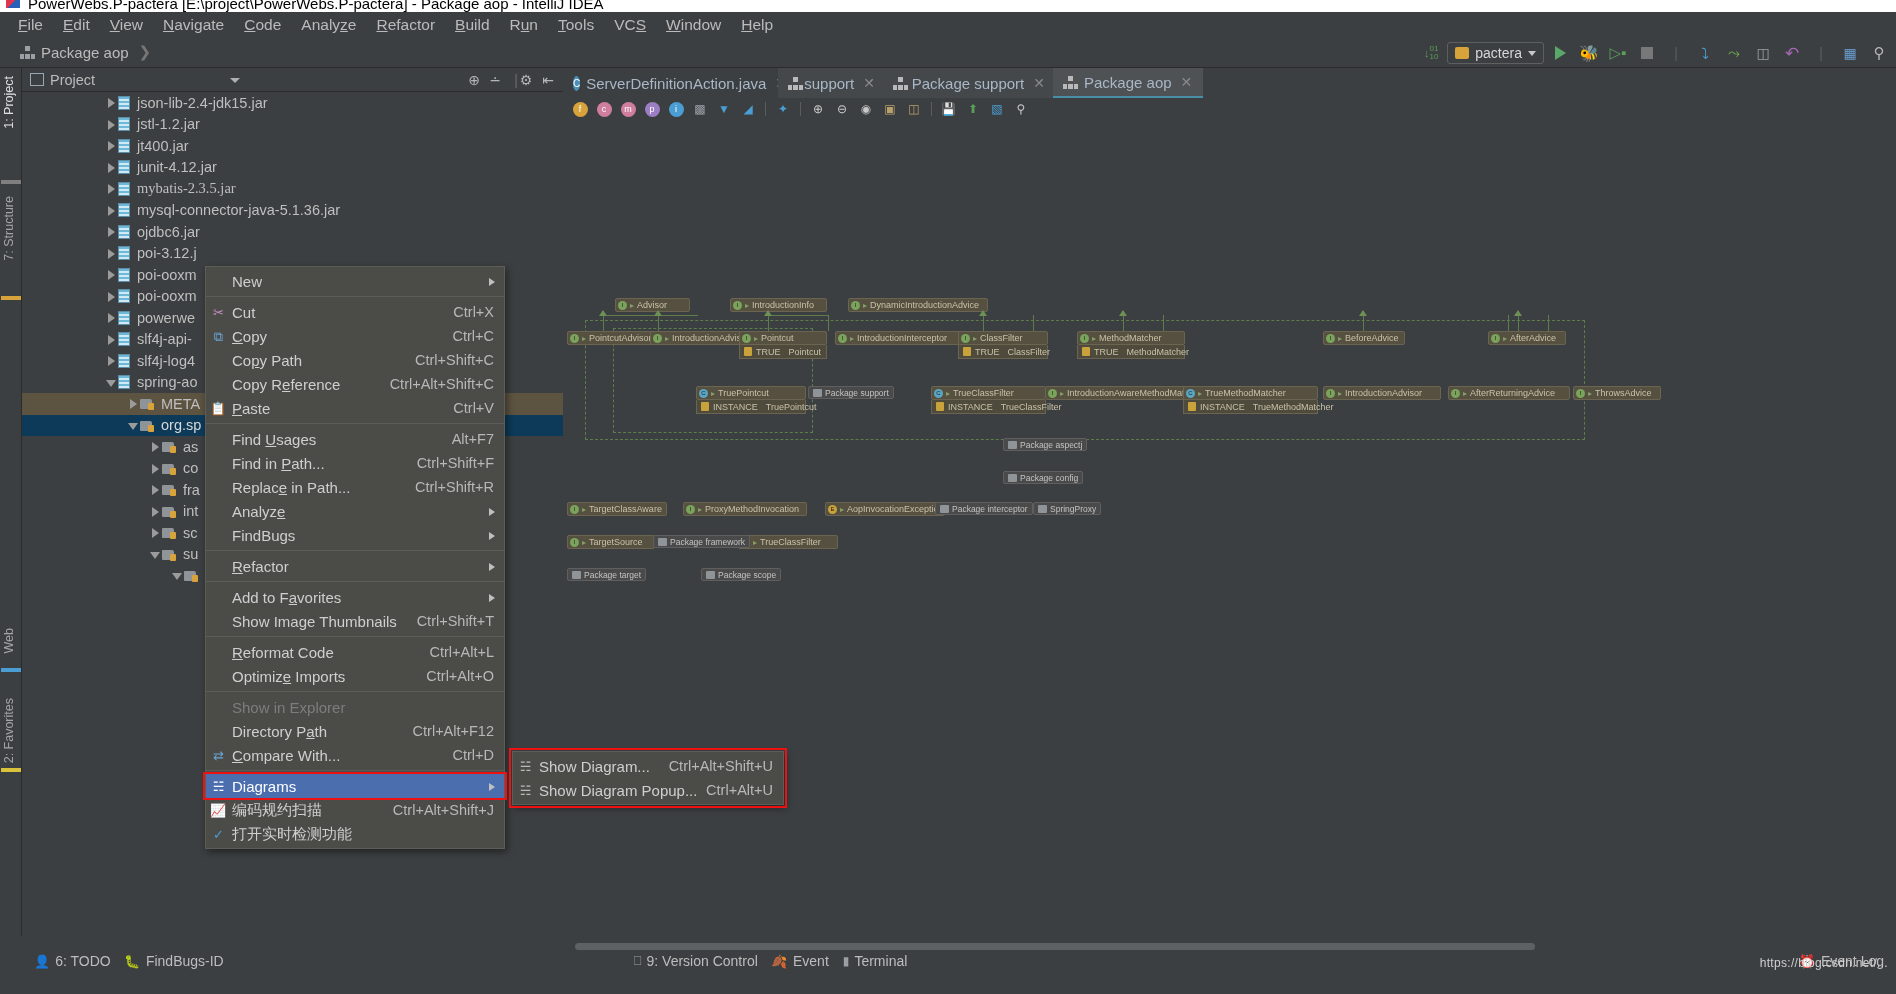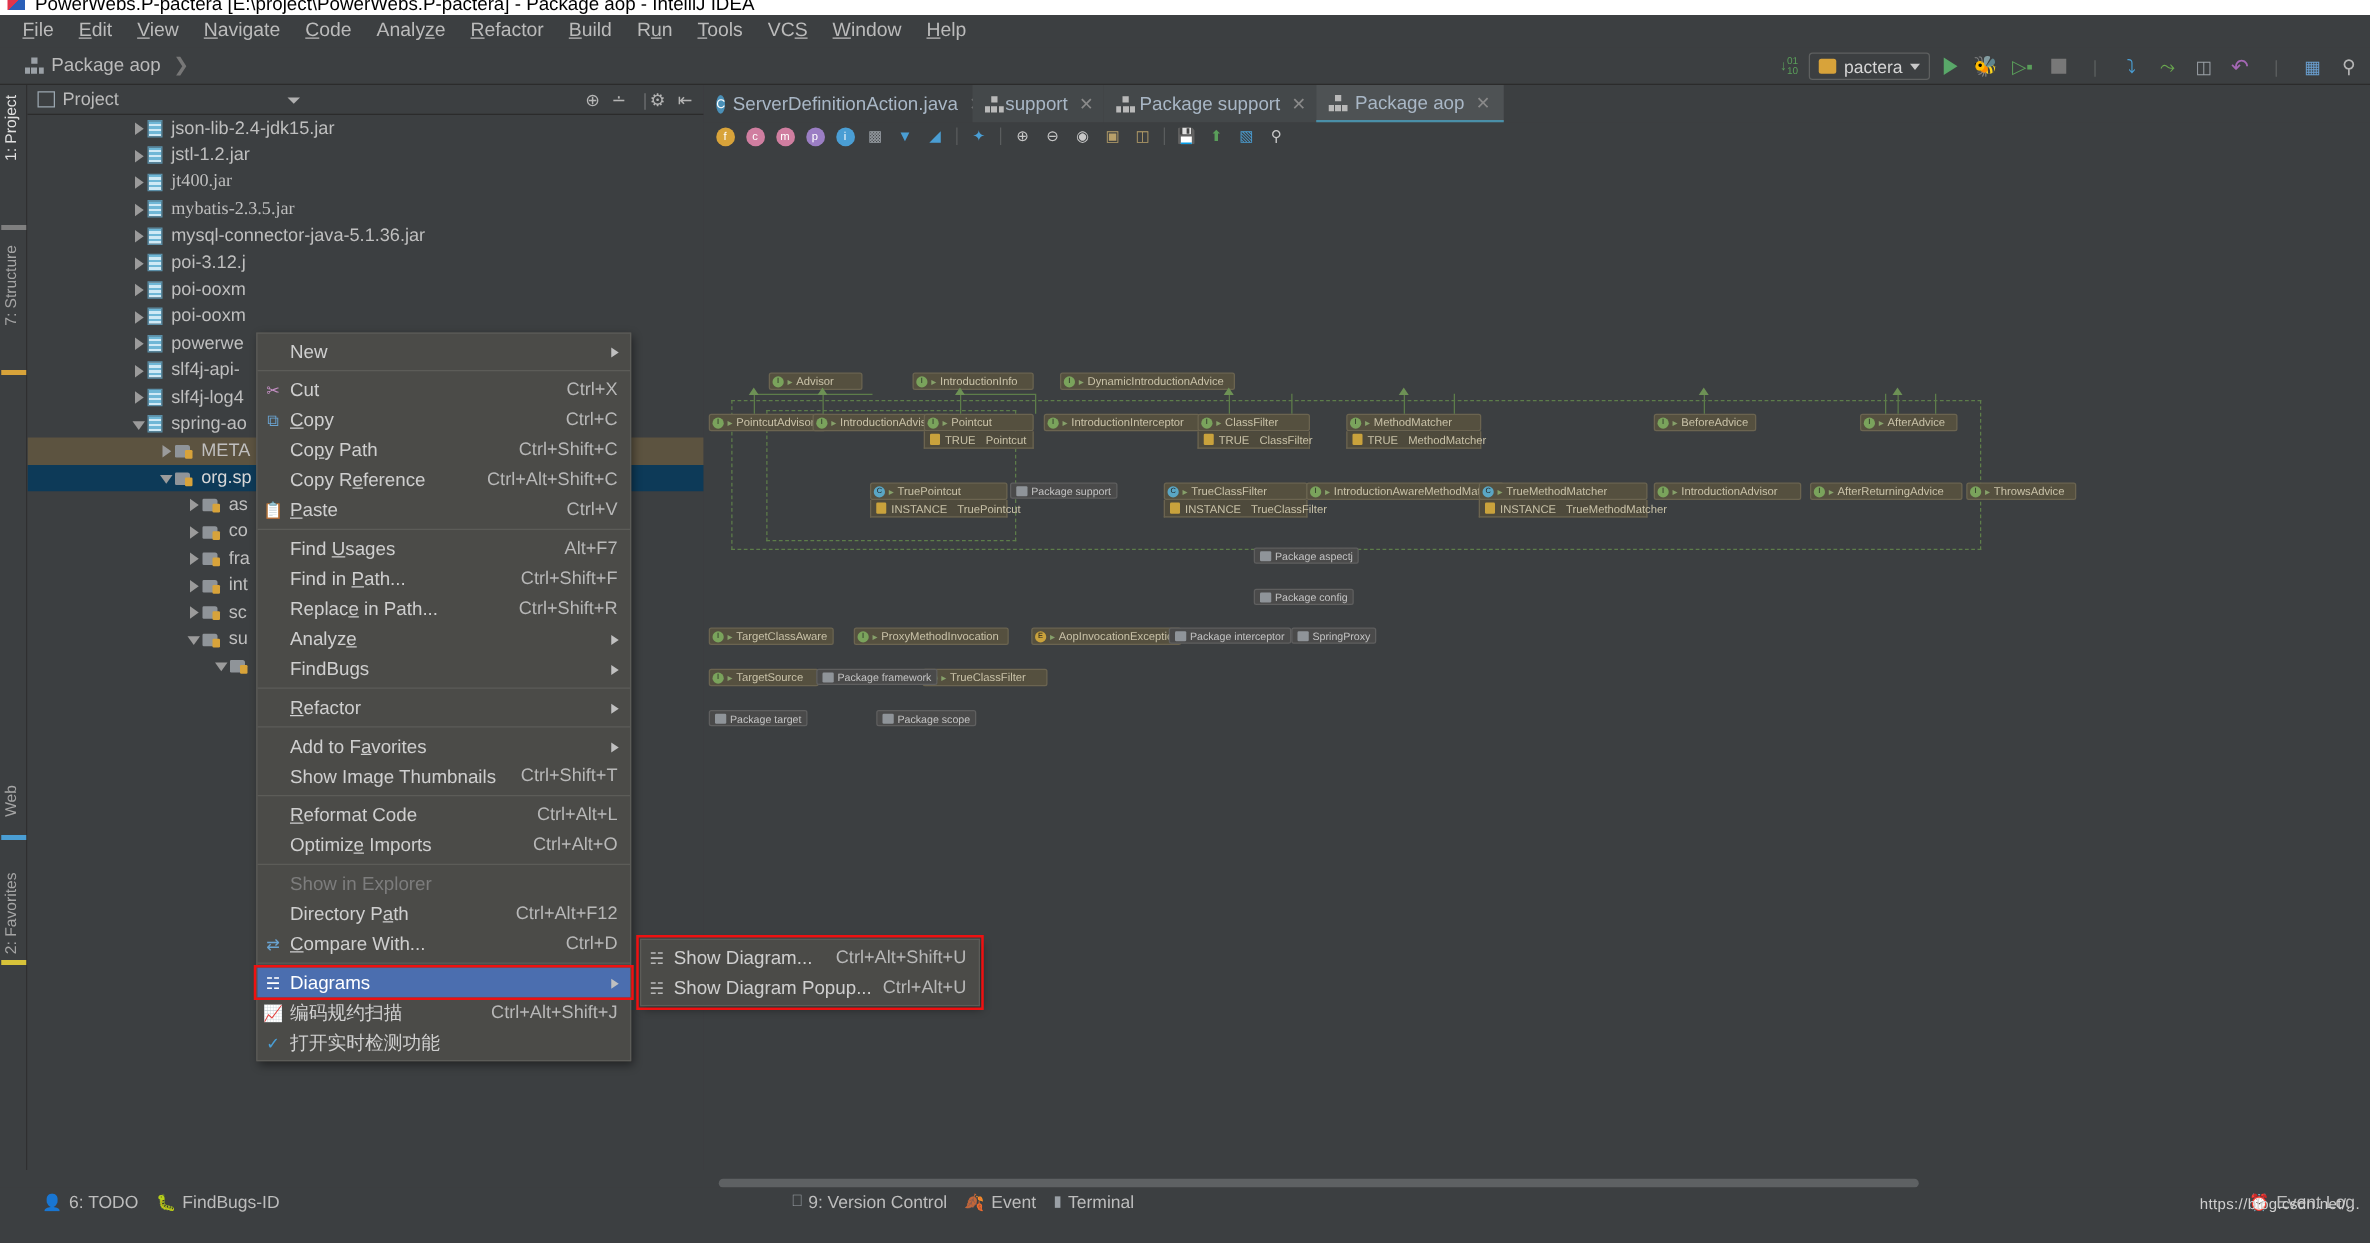--- a/index.html
+++ b/index.html
@@ -277,34 +277,44 @@
       <div class="row" style="padding-left: 83px;">
         <span class="arrow r"></span>
         <span class="jarico"></span>
         <span>json-lib-2.4-jdk15.jar</span>
       </div>
       <div class="row" style="padding-left: 83px;">
         <span class="arrow r"></span>
         <span class="jarico"></span>
         <span>jstl-1.2.jar</span>
       </div>
+      <div class="row" style="padding-left: 83px;">
+        <span class="arrow r"></span>
+        <span class="jarico"></span>
+        <span>jt400.jar</span>
+      </div>
+      <div class="row" style="padding-left: 83px;">
+        <span class="arrow r"></span>
+        <span class="jarico"></span>
+        <span>junit-4.12.jar</span>
+      </div>
       <div class="row" style="padding-left: 83px; font-family: Liberation Serif, serif;">
         <span class="arrow r"></span>
         <span class="jarico"></span>
-        <span>jt400.jar</span>
-      </div>
-      <div class="row" style="padding-left: 83px; font-family: Liberation Serif, serif;">
-        <span class="arrow r"></span>
-        <span class="jarico"></span>
         <span>mybatis-2.3.5.jar</span>
       </div>
       <div class="row" style="padding-left: 83px;">
         <span class="arrow r"></span>
         <span class="jarico"></span>
         <span>mysql-connector-java-5.1.36.jar</span>
+      </div>
+      <div class="row" style="padding-left: 83px;">
+        <span class="arrow r"></span>
+        <span class="jarico"></span>
+        <span>ojdbc6.jar</span>
       </div>
       <div class="row" style="padding-left: 83px;">
         <span class="arrow r"></span>
         <span class="jarico"></span>
         <span>poi-3.12.j</span>
       </div>
       <div class="row" style="padding-left: 83px;">
         <span class="arrow r"></span>
         <span class="jarico"></span>
         <span>poi-ooxm</span>

